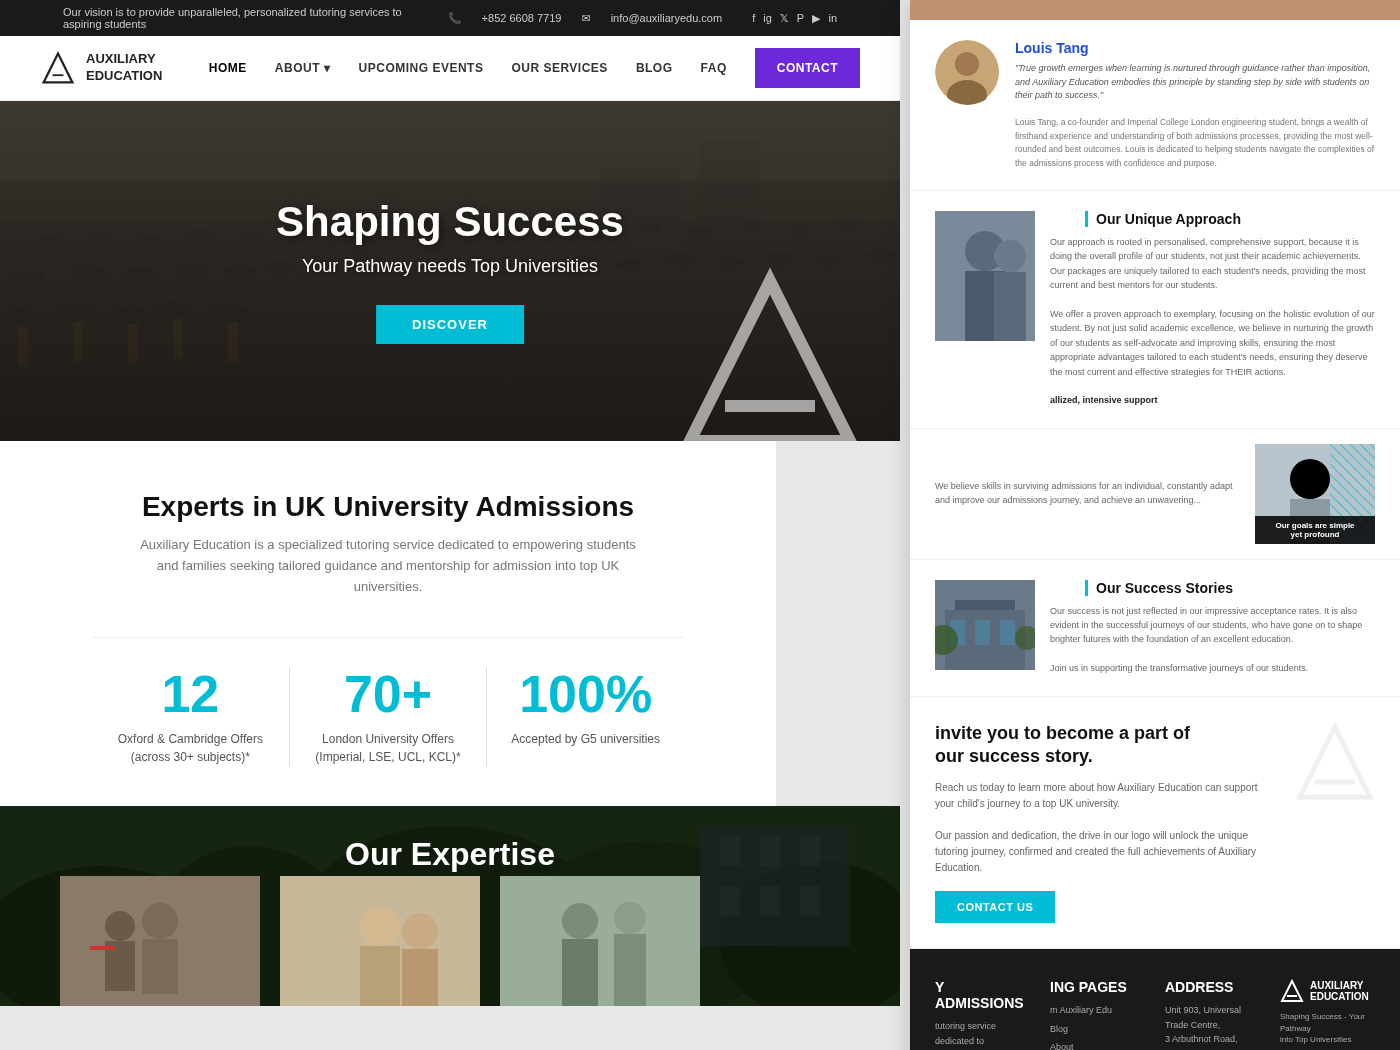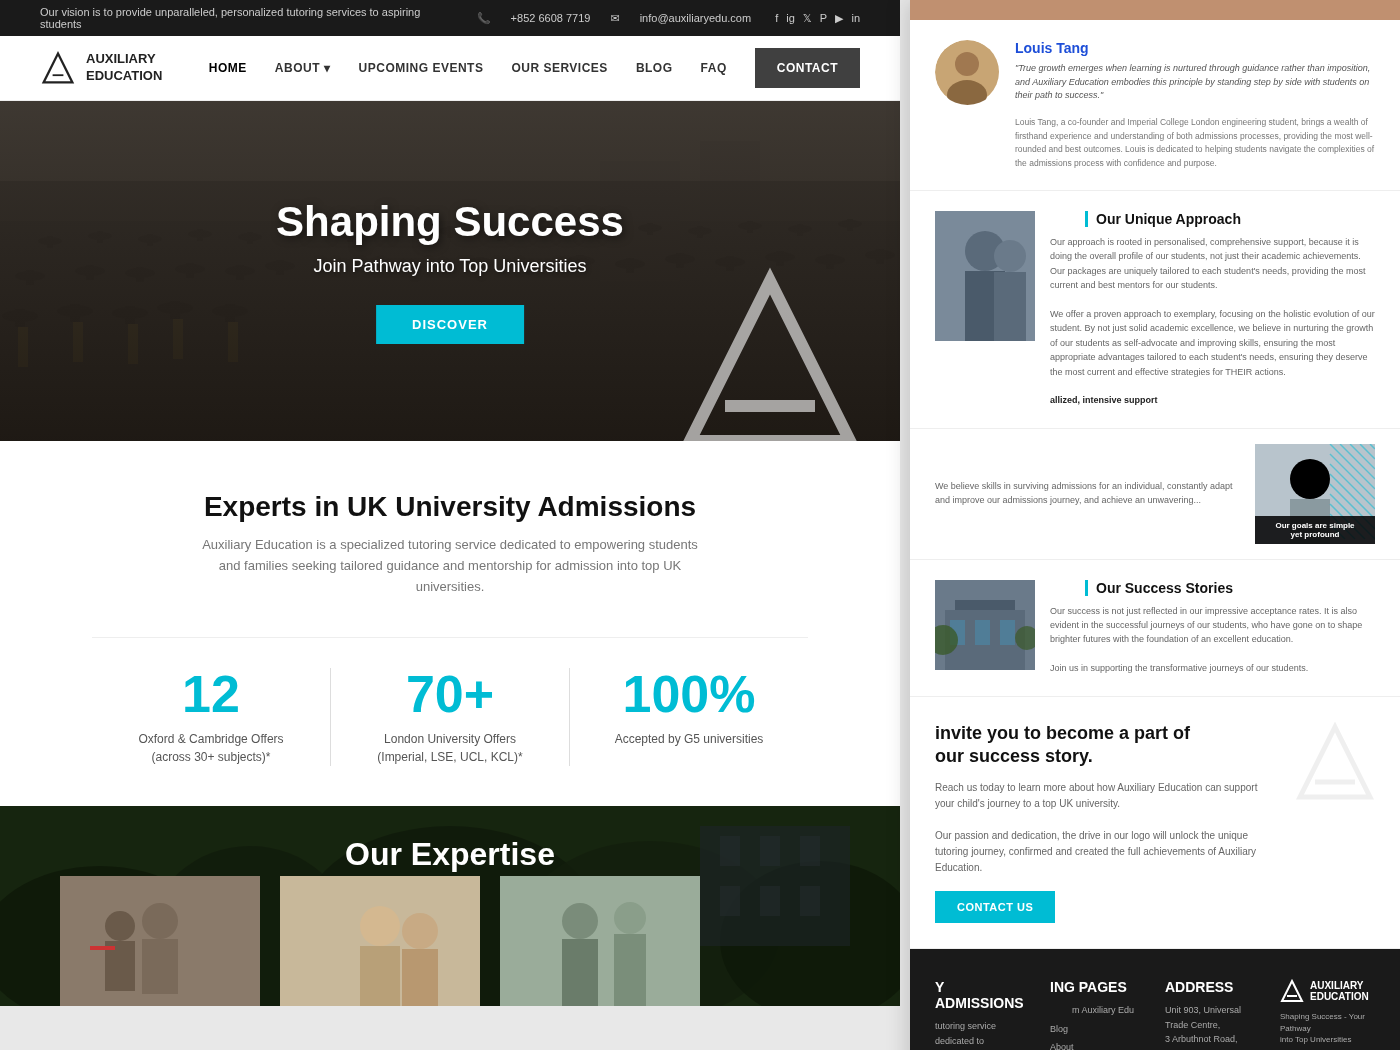--- a/index.html
+++ b/index.html
@@ -3,24 +3,24 @@
   <meta charset="utf-8">
   <style>
     * { margin: 0; padding: 0; box-sizing: border-box; }
     body { font-family: 'Arial', sans-serif; background: #e8e8e8; width: 1400px; min-height: 1050px; overflow: hidden; position: relative; }
 
     
     .top-bar {
       background: #1a1a1a;
       color: #ccc;
       font-size: 11px;
-      padding: 6px 40px;
+      padding: 6px 63px;
       display: flex;
       align-items: center;
-      gap: 24px;
+      gap: 30px;
     }
     .top-bar .vision-text { flex: 1; }
     .top-bar .contact-info { display: flex; gap: 20px; align-items: center; }
     .top-bar .social-icons { display: flex; gap: 8px; align-items: center; }
     .top-bar .social-icon { color: #ccc; font-size: 11px; cursor: pointer; }
 
     
     .navbar {
       background: #fff;
       padding: 12px 40px;
@@ -30,21 +30,21 @@
       border-bottom: 1px solid #eee;
     }
     .logo-area { display: flex; align-items: center; gap: 10px; }
     .logo-icon { width: 36px; height: 36px; }
     .logo-text { font-size: 13px; font-weight: 700; color: #222; line-height: 1.3; text-transform: uppercase; }
     .nav-links { display: flex; align-items: center; gap: 28px; }
     .nav-link { font-size: 12px; font-weight: 600; color: #333; text-decoration: none; cursor: pointer; text-transform: uppercase; letter-spacing: 0.5px; }
     .nav-link.active { color: #000; }
     .nav-link-dropdown { display: flex; align-items: center; gap: 4px; }
     .contact-btn {
-      background: #404040;
+      background: #6d28d9;
       color: #fff;
       border: none;
       padding: 13px 22px;
       font-size: 12px;
       font-weight: 700;
       text-transform: uppercase;
       cursor: pointer;
       letter-spacing: 0.5px;
     }
 
@@ -94,21 +94,21 @@
       right: 30px;
       width: 200px;
       height: 200px;
       opacity: 0.85;
       z-index: 5;
     }
 
     
     .stats-section {
       background: #fff;
-      width: 900px;
+      width: 776px;
       padding: 50px 92px 40px;
       text-align: center;
     }
     .stats-title {
       font-size: 28px;
       font-weight: 800;
       color: #111;
       margin-bottom: 12px;
     }
     .stats-subtitle {
@@ -496,21 +496,21 @@
 
       <div class="hero-watermark">
         <svg viewBox="0 0 200 200" width="200" height="200">
           <path d="M100 20 L180 180 L20 180 Z" fill="none" stroke="white" stroke-width="12" opacity="0.7"></path>
           <line x1="55" y1="145" x2="145" y2="145" stroke="white" stroke-width="12" opacity="0.7"></line>
         </svg>
       </div>
 
       <div class="hero-content">
         <h1 class="hero-title">Shaping Success</h1>
-        <p class="hero-subtitle">Join Pathway into Top Universities</p>
+        <p class="hero-subtitle">Your Pathway needs Top Universities</p>
         <button class="discover-btn">DISCOVER</button>
       </div>
     </div>
 
     <div class="stats-section">
       <h2 class="stats-title">Experts in UK University Admissions</h2>
       <p class="stats-subtitle">Auxiliary Education is a specialized tutoring service dedicated to empowering students and families seeking tailored guidance and mentorship for admission into top UK universities.</p>
       <div class="stats-grid">
         <div class="stat-item">
           <div class="stat-number">12</div>
@@ -714,21 +714,21 @@
     </div>
 
     <div class="footer-dark">
       <div class="footer-top">
         <div class="footer-col">
           <div class="footer-col-title">y Admissions</div>
           <p>tutoring service dedicated to empowering students<br>and mentorship for admission into top UK universities.</p>
         </div>
         <div class="footer-col">
           <div class="footer-col-title">ing Pages</div>
-          <p style="cursor:pointer;margin-left:22px;">m Auxiliary Edu</p>
+          <p style="cursor:pointer;">m Auxiliary Edu</p>
           <p style="cursor:pointer;">Blog</p>
           <p style="cursor:pointer;">About</p>
         </div>
         <div class="footer-col">
           <div class="footer-col-title">Address</div>
           <p>Unit 903, Universal Trade Centre,<br>3 Arbuthnot Road, Central<br>Hong Kong</p>
         </div>
         <div class="footer-col">
           <div class="footer-logo-area">
             <svg width="24" height="24" viewBox="0 0 24 24">

